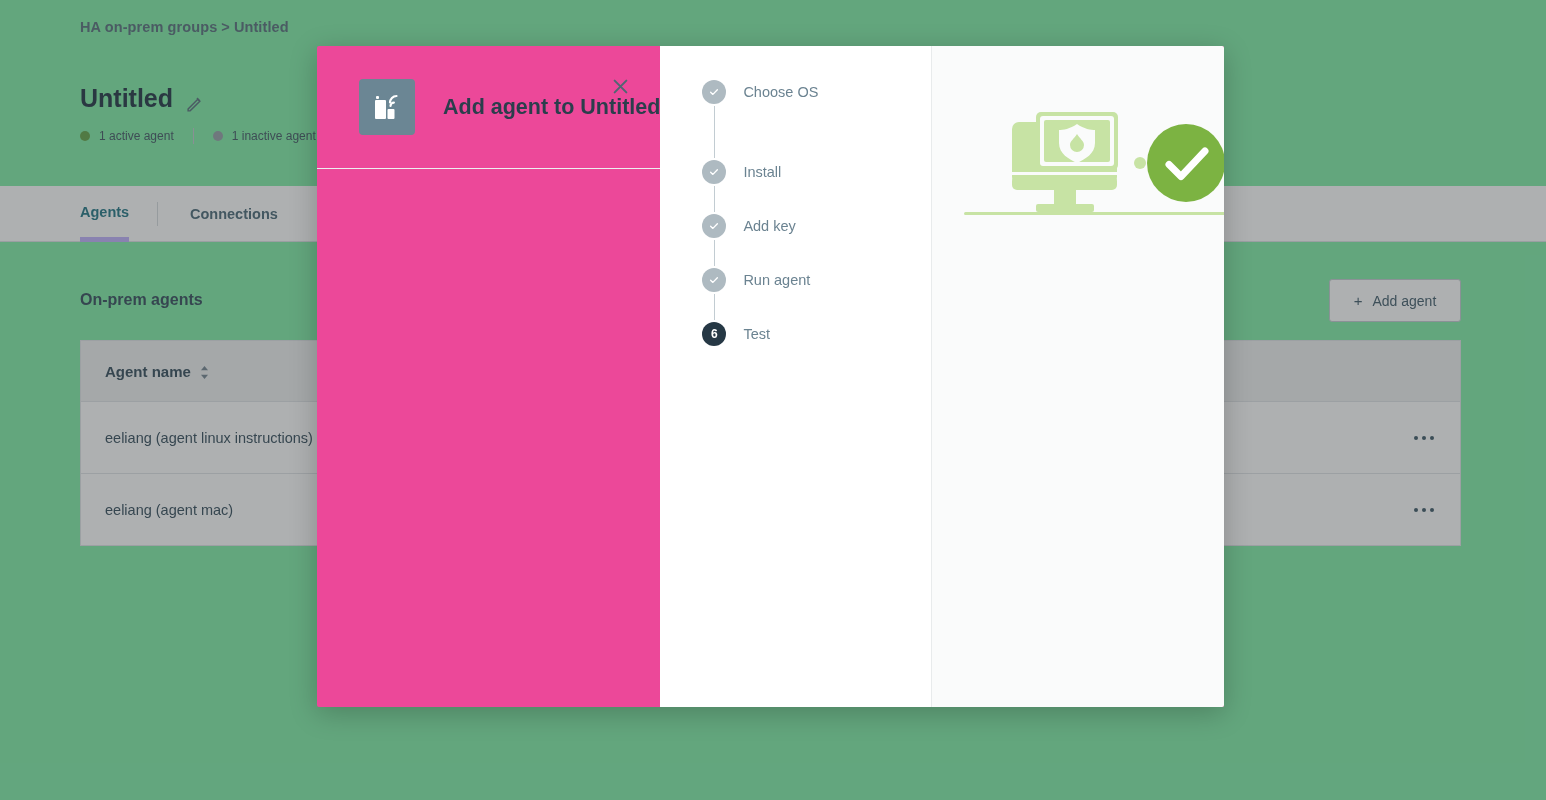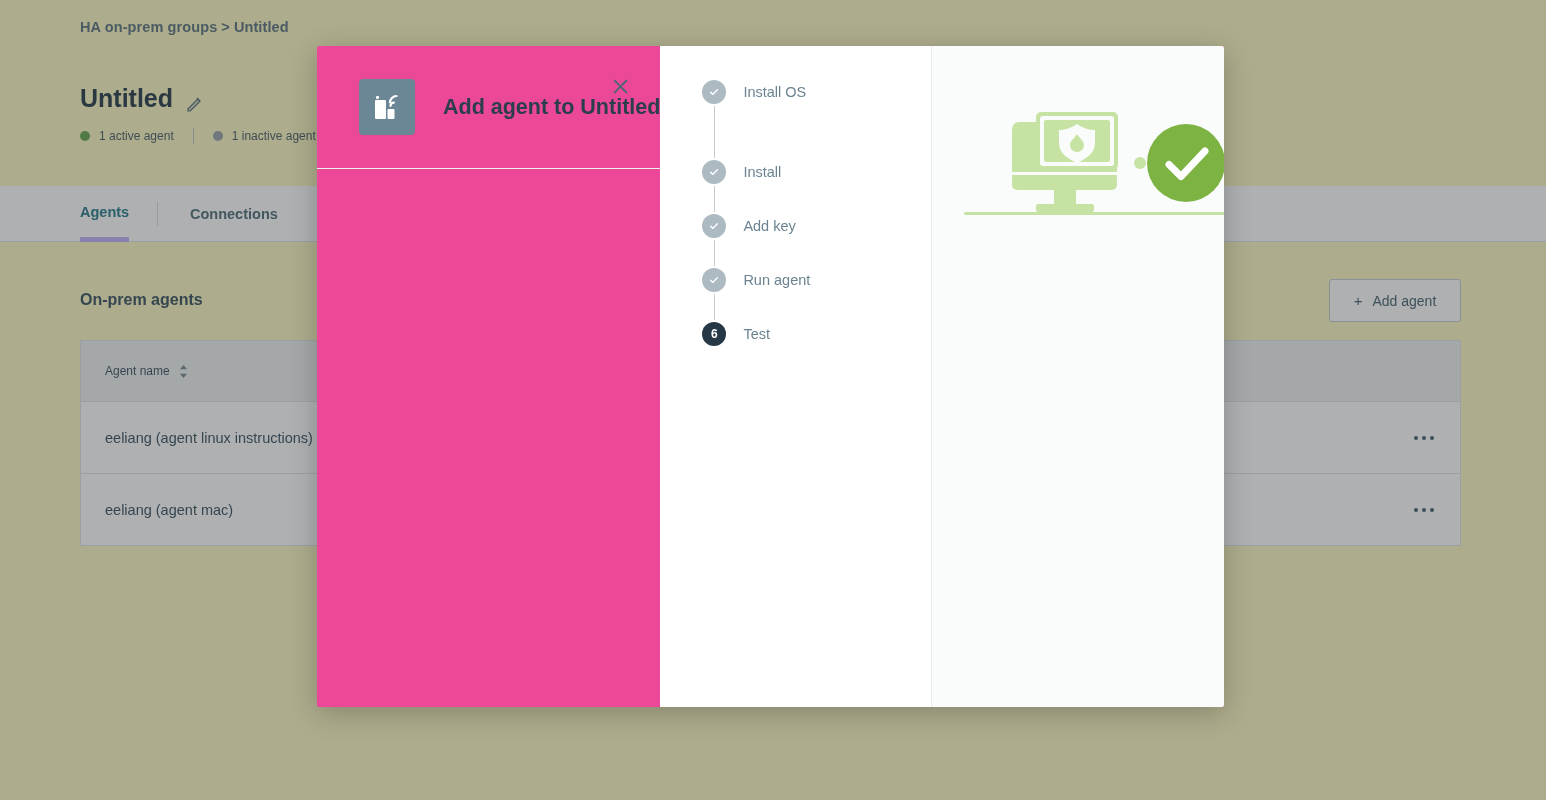--- a/index.html
+++ b/index.html
@@ -5,21 +5,21 @@
   * { box-sizing: border-box; margin: 0; padding: 0; }
   html, body {
     width: 1546px; height: 800px;
     font-family: "Liberation Sans", sans-serif;
     background: #ffffff;
     overflow: hidden;
   }
   #root { position: relative; width: 1546px; height: 800px; }
 
   
-  .page { position: absolute; inset: 0; background: #fef9c3; }
+  .page { position: absolute; inset: 0; background: #86efac; }
   .breadcrumb {
     position: absolute; left: 80px; top: 19px;
     font-size: 14.5px; font-weight: 700; color: #5f7682; letter-spacing: .1px;
   }
   .breadcrumb .sep { margin: 0 4px; font-weight: 700; }
   .page-title {
     position: absolute; left: 80px; top: 84px;
     font-size: 25px; font-weight: 700; color: #2b3e4c;
     display: flex; align-items: center; gap: 13px;
   }
@@ -56,21 +56,21 @@
     font-size: 14px; color: #4b6573;
   }
   .plus-icon { font-size: 15px; line-height: 1; color: #4b6573; }
 
   .table { position: absolute; left: 80px; top: 340px; width: 1381px; }
   .thead {
     height: 62px; background: #f0f2f3; border: 1px solid #e2e6e9;
     display: flex; align-items: center;
   }
   .th {
-    padding-left: 24px; font-size: 12px; font-weight: 400; color: #3e5563;
+    padding-left: 24px; font-size: 15px; font-weight: 700; color: #3e5563;
     display: flex; align-items: center; gap: 9px; justify-content: flex-end;
   }
   .sort-icon { display: inline-block; width: 9px; height: 13px; color: #7b8c96; }
   .trow {
     height: 72px; background: #fff; border: 1px solid #e2e6e9; border-top: none;
     display: flex; align-items: center; position: relative;
   }
   .td-name { padding-left: 24px; font-size: 14.5px; color: #3e5563; }
   .kebab {
     position: absolute; right: 26px; top: 50%; transform: translateY(-50%);
@@ -255,21 +255,21 @@
     <div class="modal-body">
 
       <div class="steps-pane">
 
         <div class="step">
           <span class="step-badge">
             <svg viewBox="0 0 16 16" width="12" height="12" fill="none" stroke="#ffffff" stroke-width="1.8" stroke-linecap="round" stroke-linejoin="round">
                 <path d="M3.5 8.3 6.5 11.2 12.5 5"></path>
               </svg>
           </span>
-          <span class="step-label">Install OS</span>
+          <span class="step-label">Choose OS</span>
         </div>
         <div class="connector"></div>
 
         <div class="connector"></div>
 
         <div class="step">
           <span class="step-badge">
             <svg viewBox="0 0 16 16" width="12" height="12" fill="none" stroke="#ffffff" stroke-width="1.8" stroke-linecap="round" stroke-linejoin="round">
                 <path d="M3.5 8.3 6.5 11.2 12.5 5"></path>
               </svg>

